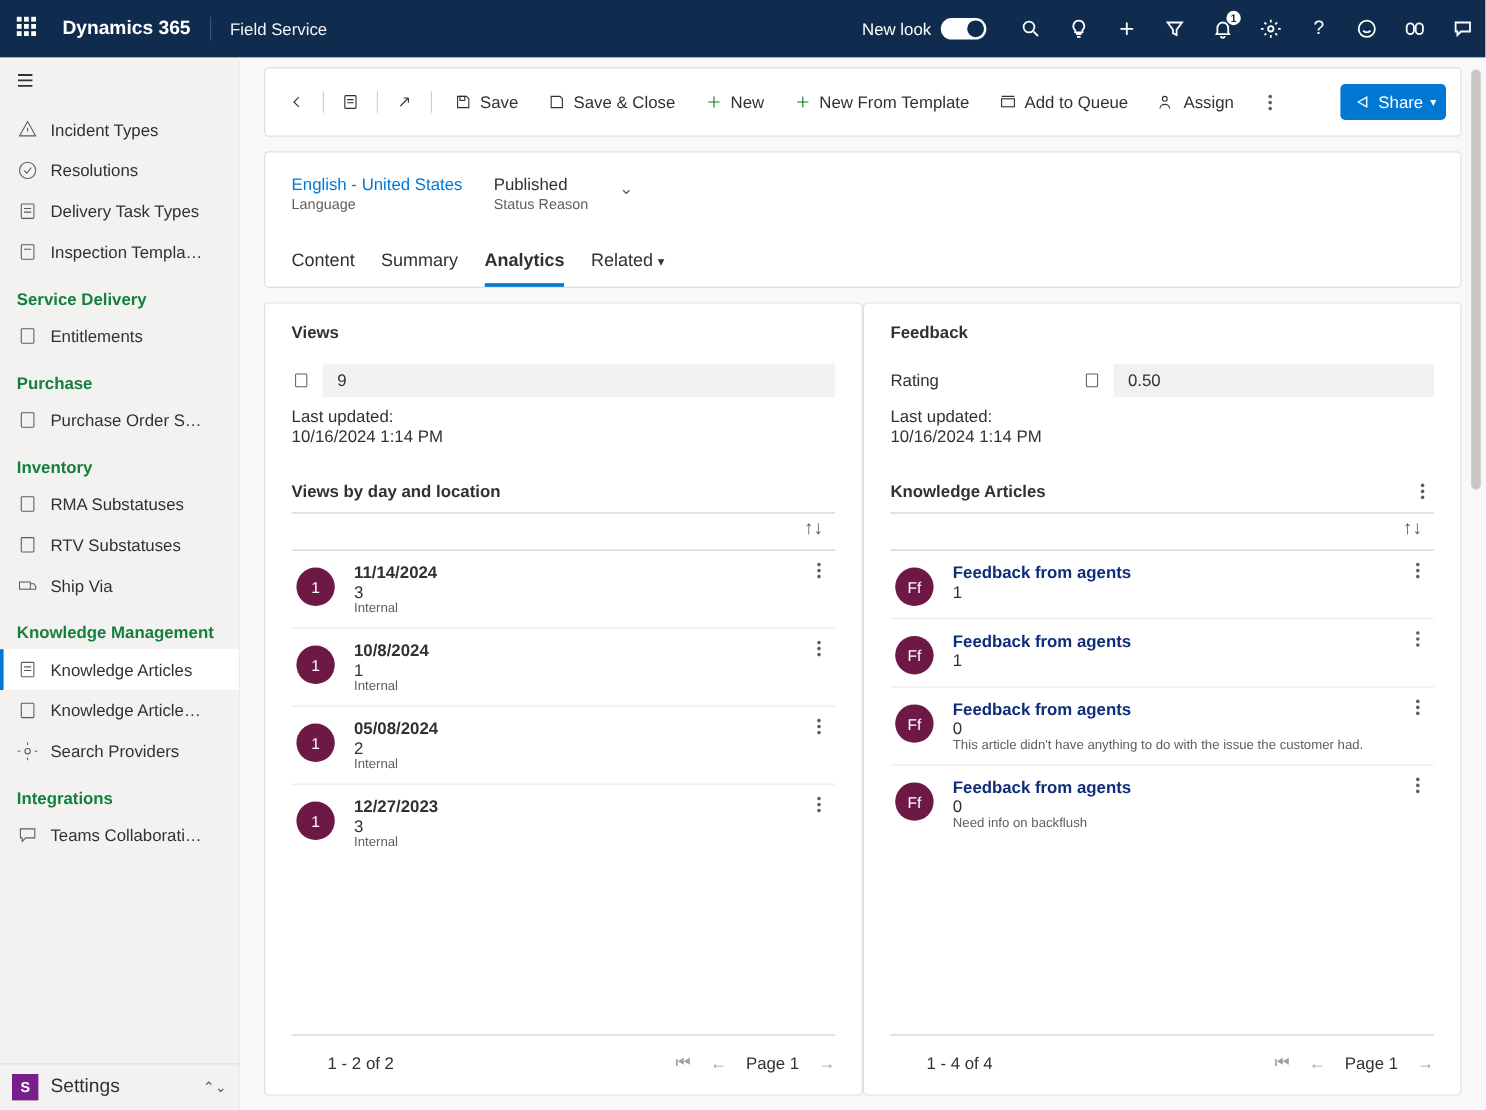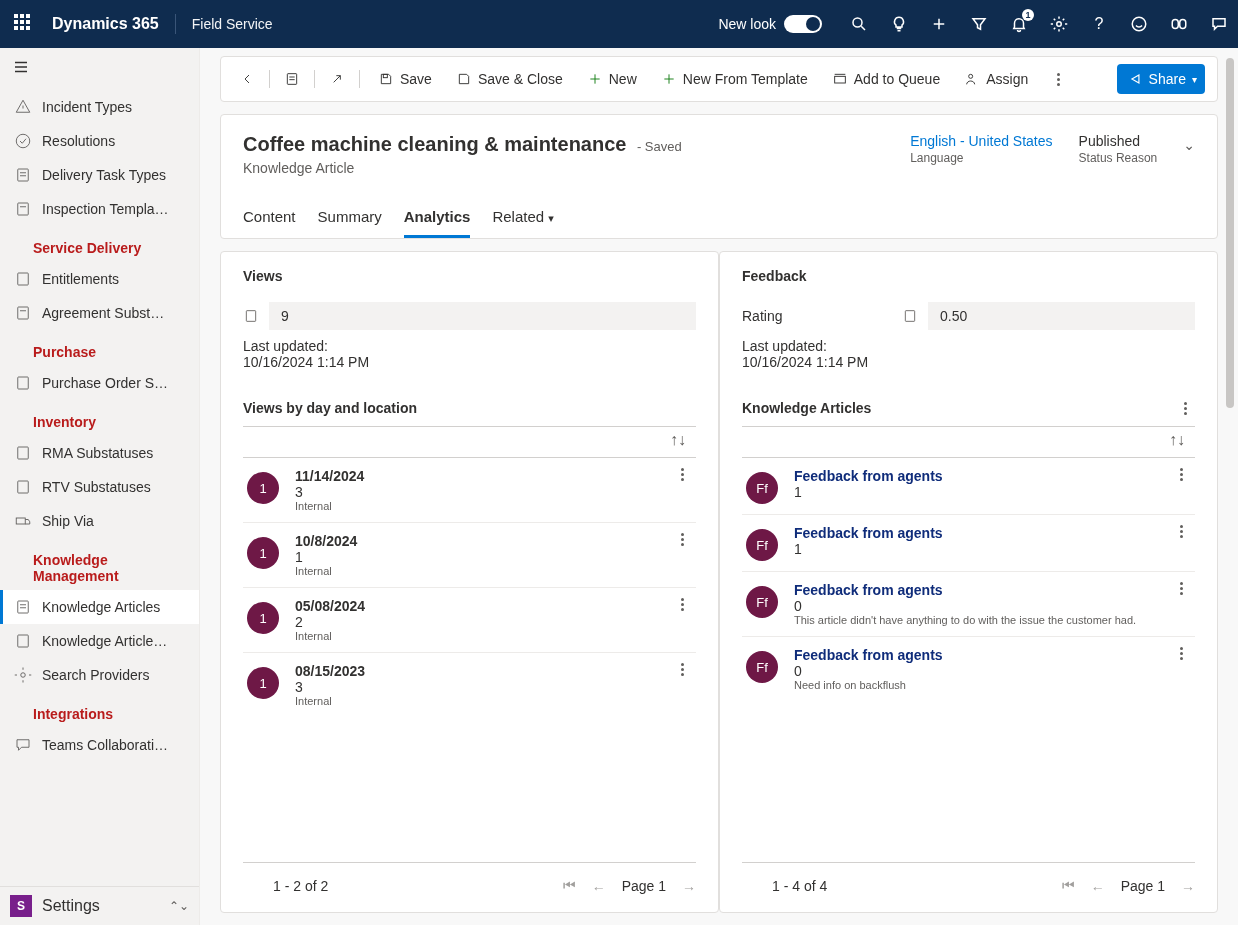--- a/index.html
+++ b/index.html
@@ -24,30 +24,30 @@
   .body { display:flex; flex:1; min-height:0; }
 
   
   .sidebar { width:200px; background:#f3f2f1; border-right:1px solid #edebe9; display:flex; flex-direction:column; flex-shrink:0; }
   .sb-ham { padding:10px 12px; }
   .sb-ham svg { width:18px; height:18px; stroke:#323130; }
   .sb-content { overflow-y:auto; flex:1; padding-bottom:8px; }
   .sb-item { display:flex; align-items:center; gap:10px; padding:6px 14px; font-size:14px; color:#323130; cursor:pointer; white-space:nowrap; overflow:hidden; text-overflow:ellipsis; height:34px; }
   .sb-item .ic { width:18px; height:18px; flex-shrink:0; stroke:#605e5c; fill:none; stroke-width:1.2; }
   .sb-item.active { background:#fff; border-left:3px solid #0078d4; padding-left:11px; }
-  .sb-group { font-size:14px; font-weight:600; padding:14px 14px 6px; color:#b91c1c;margin-left:19px; }
+  .sb-group { font-size:14px; font-weight:600; padding:14px 14px 6px; color:#15803d; }
   .sb-footer { border-top:1px solid #e1dfdd; padding:8px 10px; display:flex; align-items:center; gap:10px; }
   .sb-footer .sq { width:22px; height:22px; background:#781f8b; color:#fff; display:flex; align-items:center; justify-content:center; font-size:12px; font-weight:600; }
   .sb-footer .chev { margin-left:auto; font-size:12px; color:#605e5c; }
 
   
   .main { flex:1; background:#f8f8f8; padding:8px 20px 12px 20px; display:flex; flex-direction:column; gap:12px; min-width:0; overflow:auto; }
 
   
-  .cmdbar { background:#fff; border:1px solid #e1dfdd; border-radius:4px; height:46px; display:flex; align-items:center; padding:0 12px; gap:4px; }
+  .cmdbar { background:#fff; border:1px solid #e1dfdd; border-radius:4px; height:58px; display:flex; align-items:center; padding:0 12px; gap:4px; }
   .cmd { display:flex; align-items:center; gap:6px; padding:6px 10px; font-size:14px; cursor:pointer; color:#323130; border-radius:2px; }
   .cmd.iconly { padding:6px 6px; }
   .cmd .ci { width:16px; height:16px; stroke:#323130; fill:none; stroke-width:1.4; }
   .cmd .plus { stroke:#107c10; }
   .cmdsep { width:1px; height:18px; background:#d2d0ce; margin:0 4px; }
   .cmdspacer { flex:1; }
   .sharebtn { background:#0078d4; color:#fff; border-radius:4px; height:30px; padding:0 8px 0 12px; display:flex; align-items:center; gap:6px; font-size:14px; cursor:pointer; }
   .sharebtn .chev { font-size:10px; }
   .vdots { display:flex; flex-direction:column; gap:2px; align-items:center; justify-content:center; width:20px; }
   .vdots span { width:3px; height:3px; background:#605e5c; border-radius:50%; }
@@ -223,27 +223,20 @@
           <span>Inspection Templa…</span>
         </div>
 
       <div class="sb-group">Service Delivery</div>
       <div class="sb-item">
           <svg class="ic" viewBox="0 0 24 24">
             <rect x="5" y="4" width="14" height="16" rx="1"></rect>
           </svg>
           <span>Entitlements</span>
         </div>
-      <div class="sb-item">
-          <svg class="ic" viewBox="0 0 24 24">
-            <rect x="5" y="4" width="14" height="16" rx="1"></rect>
-            <line x1="8" y1="9" x2="16" y2="9"></line>
-          </svg>
-          <span>Agreement Subst…</span>
-        </div>
 
       <div class="sb-group">Purchase</div>
       <div class="sb-item">
           <svg class="ic" viewBox="0 0 24 24">
             <rect x="5" y="4" width="14" height="16" rx="1"></rect>
           </svg>
           <span>Purchase Order S…</span>
         </div>
 
       <div class="sb-group">Inventory</div>
@@ -381,27 +374,20 @@
         <svg viewBox="0 0 24 24" width="14" height="14" fill="none" stroke="white" stroke-width="2">
             <path d="M5 12l12-7v14L5 12z"></path>
           </svg>
         <span>Share</span>
         <span class="chev">▾</span>
       </div>
     </div>
 
     <div class="headcard">
       <div class="headtop">
-        <div class="titlewrap">
-          <div>
-            <span class="title">Coffee machine cleaning &amp; maintenance</span>
-            <span class="saved">- Saved</span>
-          </div>
-          <div class="subtitle">Knowledge Article</div>
-        </div>
         <div class="rightmeta">
           <div class="metacol">
             <div class="v">English - United States</div>
             <div class="l">Language</div>
           </div>
           <div class="metacol">
             <div class="vplain">Published</div>
             <div class="l">Status Reason</div>
           </div>
           <div class="expchev">⌄</div>
@@ -469,21 +455,21 @@
               </div>
             <div class="li-menu vdots">
                 <span></span>
                 <span></span>
                 <span></span>
               </div>
           </div>
           <div class="li">
             <div class="avatar">1</div>
             <div class="li-body">
-                <div class="li-title">08/15/2023</div>
+                <div class="li-title">12/27/2023</div>
                 <div class="li-sub">3</div>
                 <div class="li-tag">Internal</div>
               </div>
             <div class="li-menu vdots">
                 <span></span>
                 <span></span>
                 <span></span>
               </div>
           </div>
         </div>

